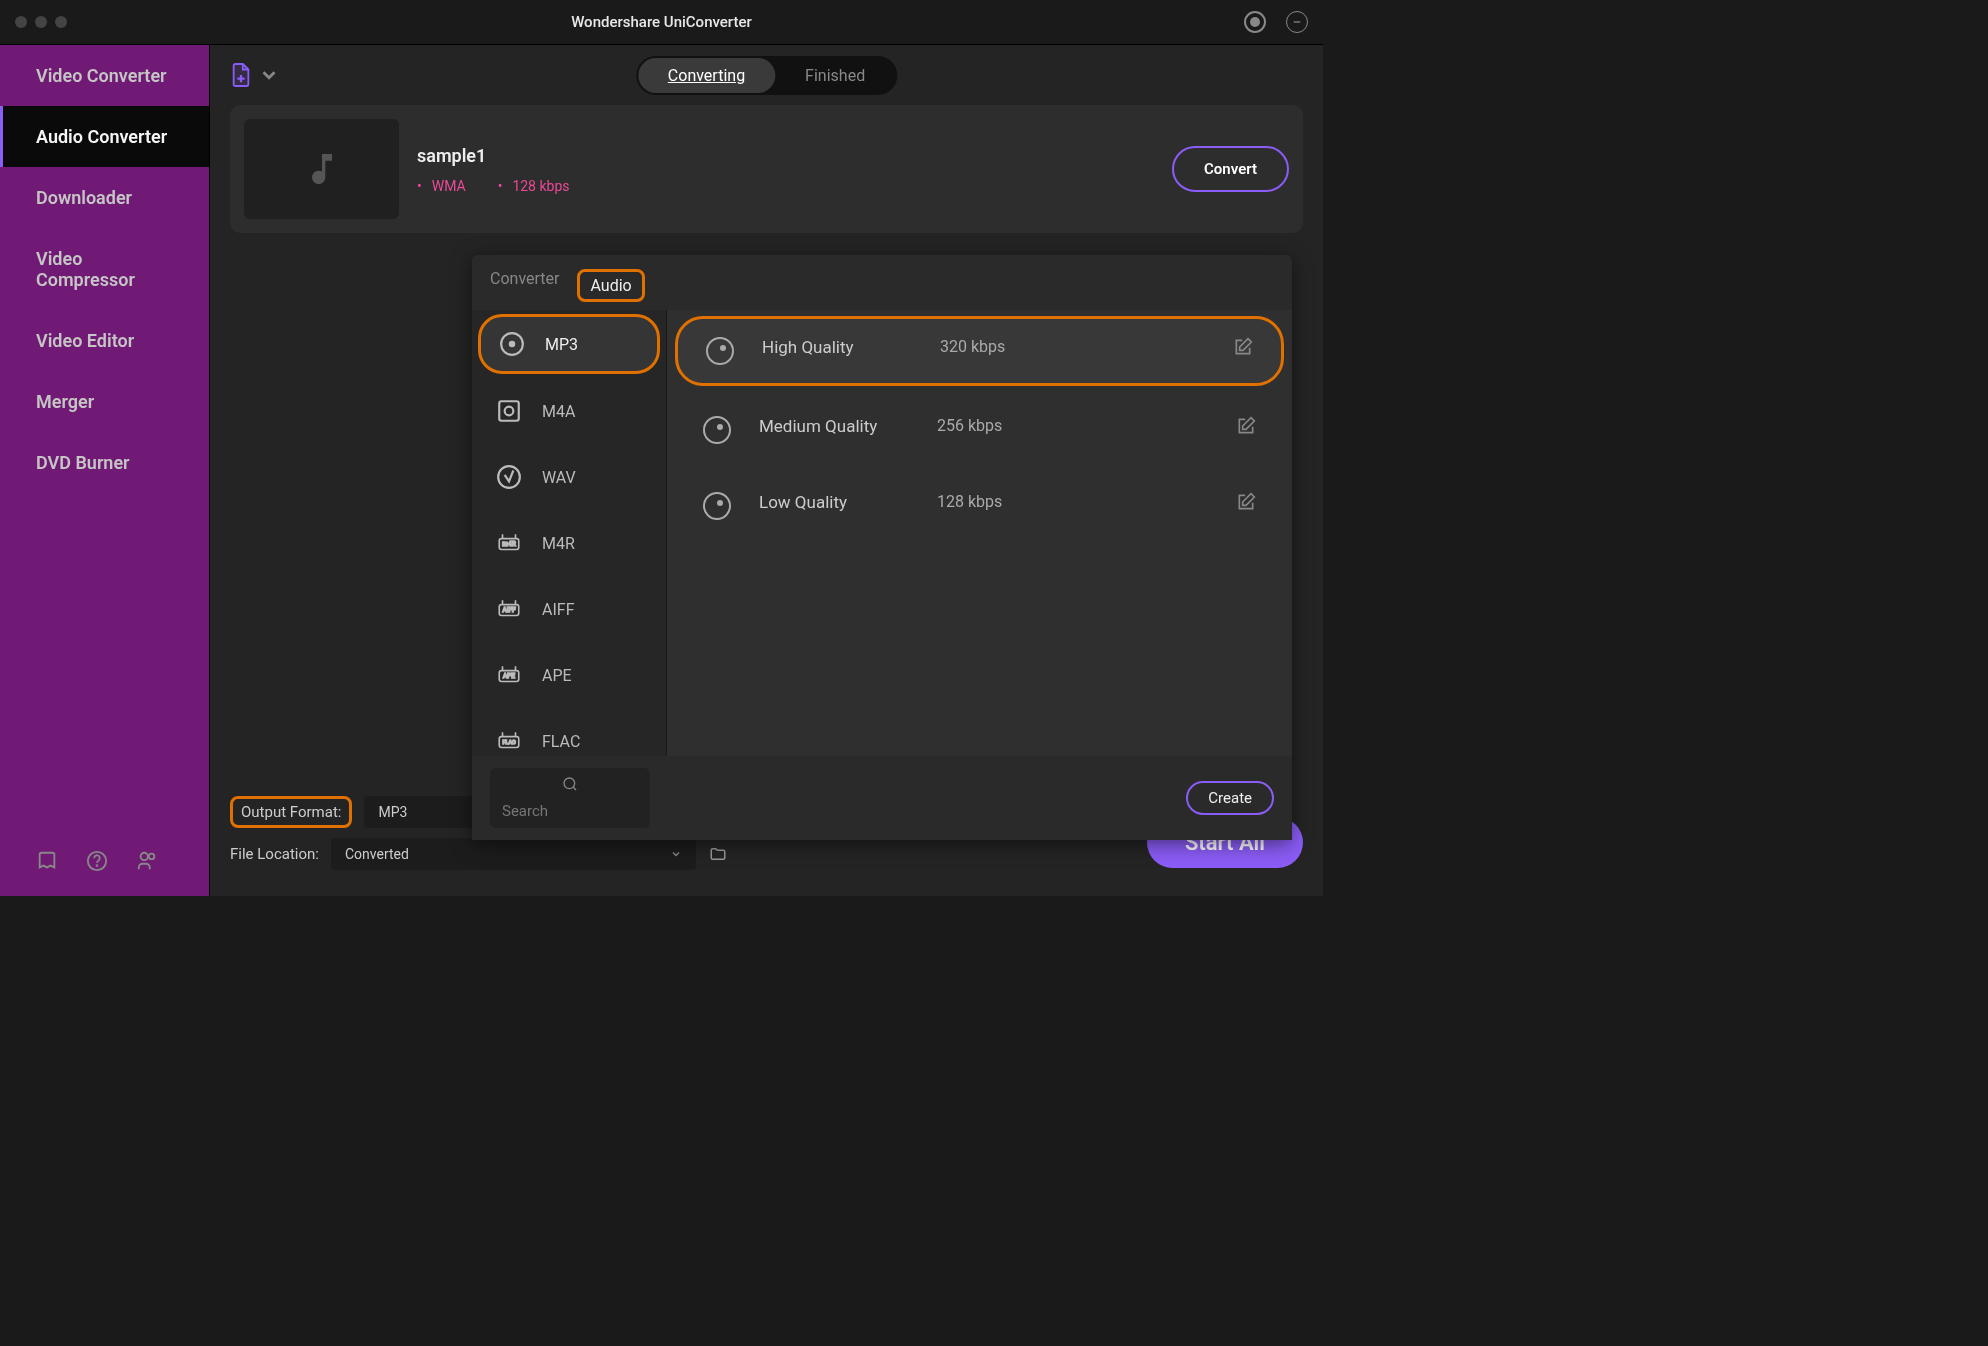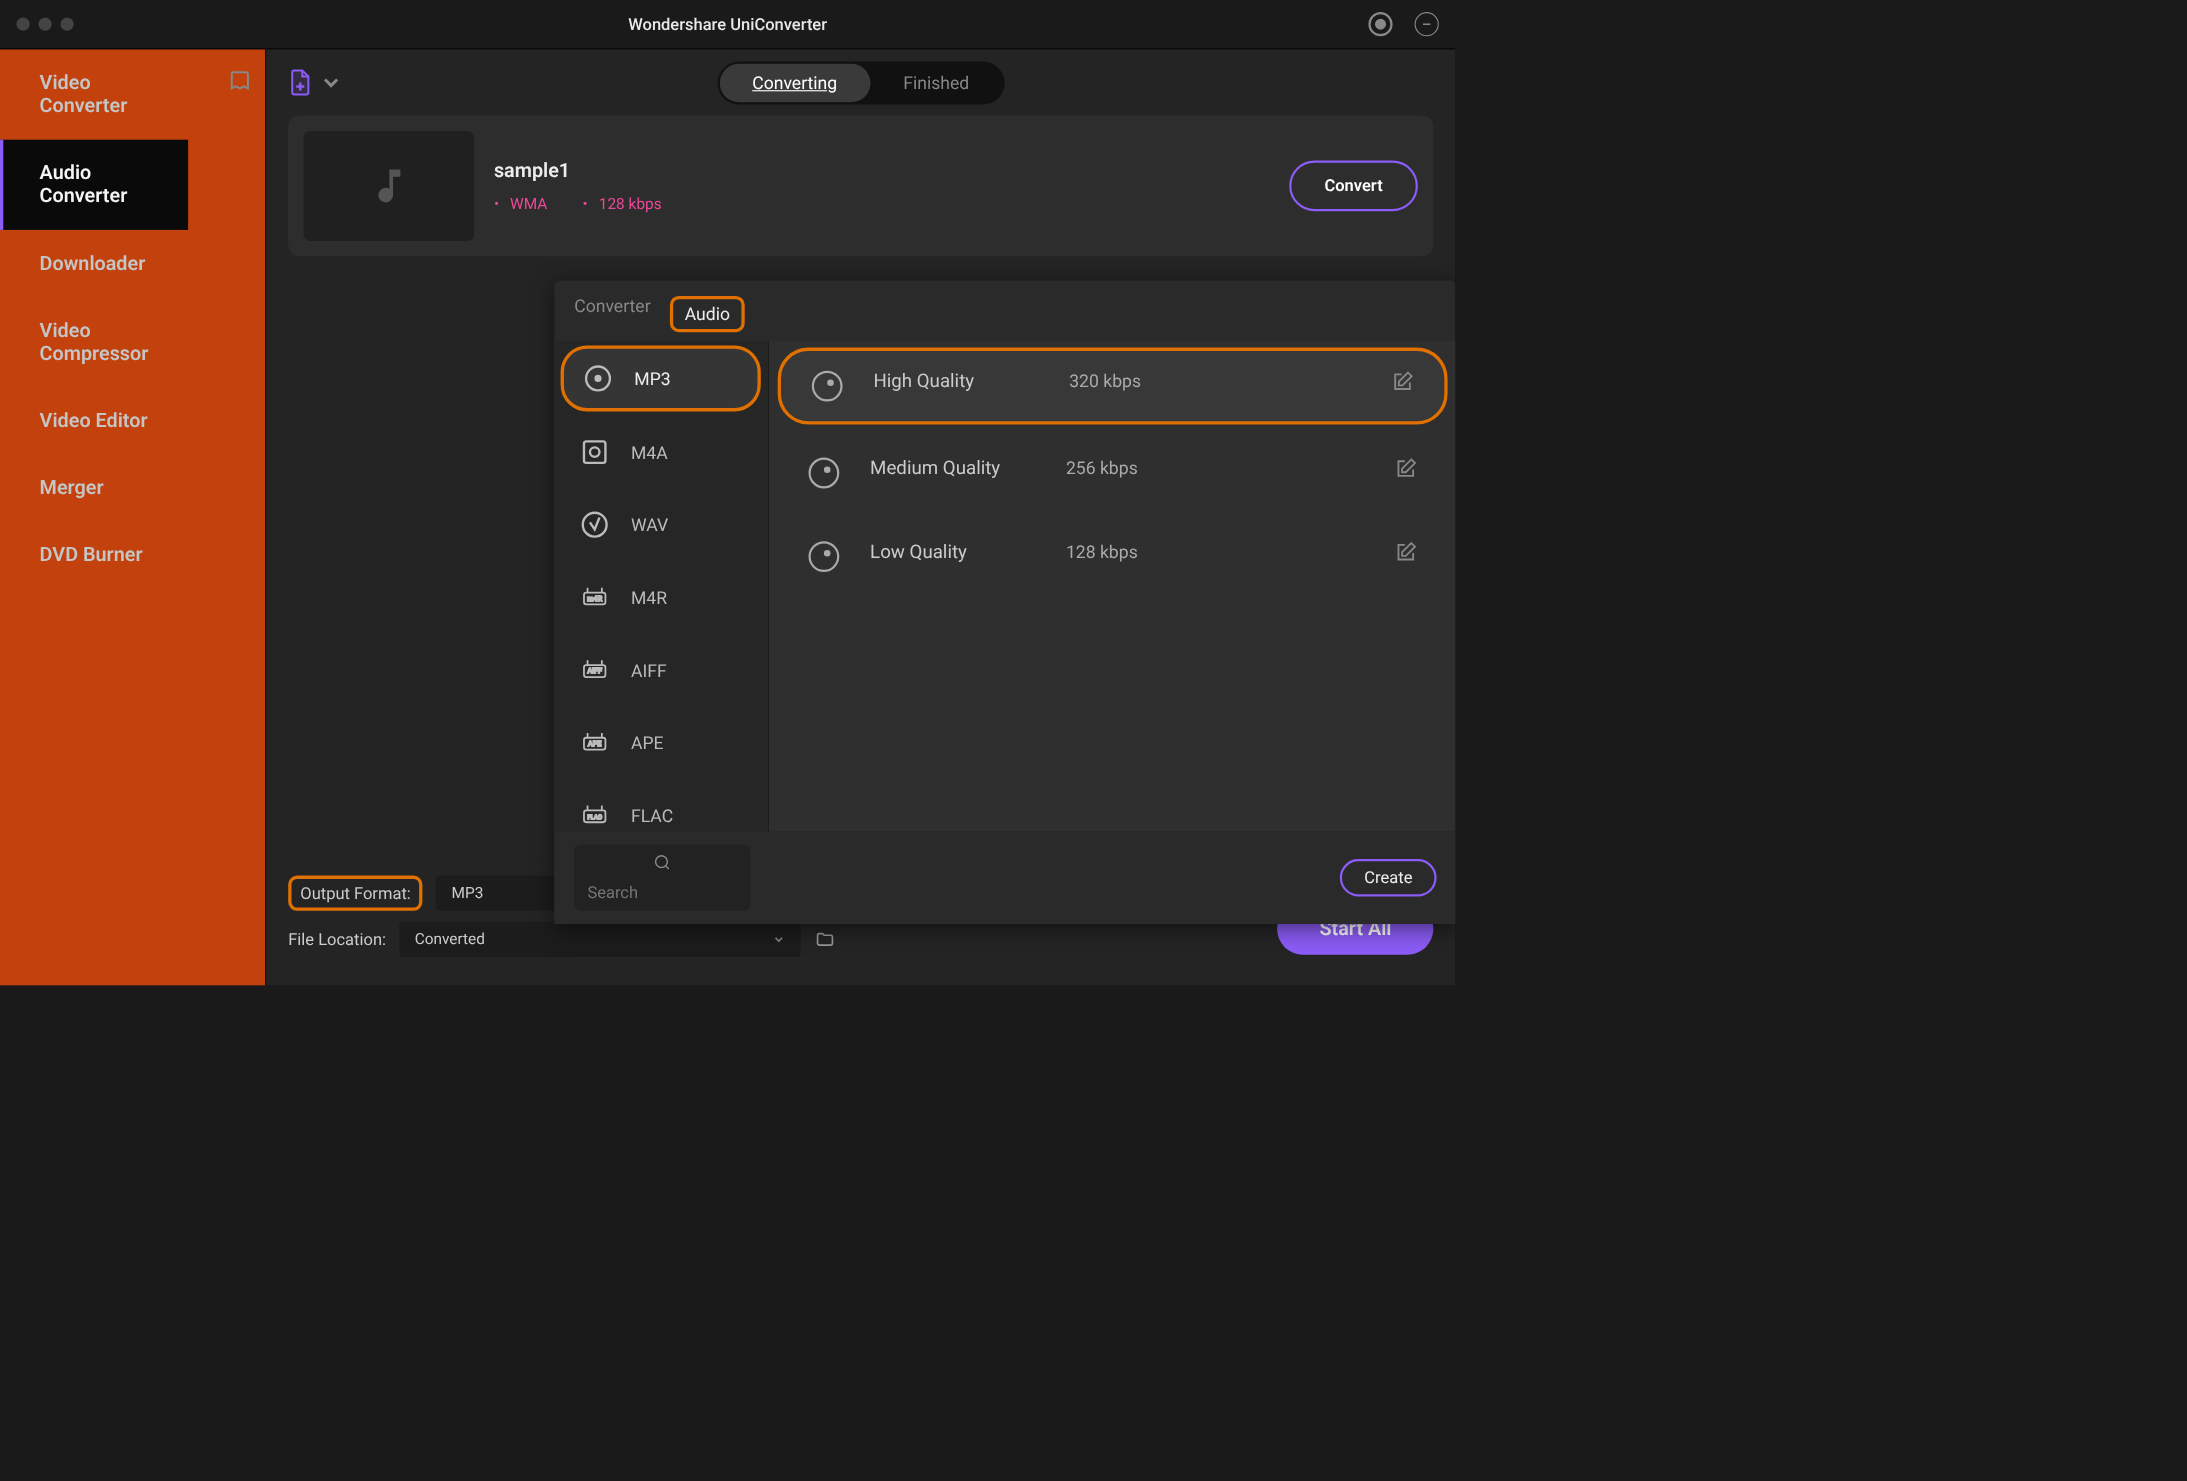--- a/index.html
+++ b/index.html
@@ -10,21 +10,21 @@
 .traffic-lights { display: flex; gap: 8px; }
 .traffic-light { width: 12px; height: 12px; border-radius: 50%; background: #444; }
 .app-title { position: absolute; left: 50%; transform: translateX(-50%); color: #e8e8e8; font-size: 15px; font-weight: 500; }
 .titlebar-right { margin-left: auto; display: flex; gap: 20px; align-items: center; }
 .titlebar-icon { width: 22px; height: 22px; border: 2px solid #888; border-radius: 50%; display: flex; align-items: center; justify-content: center; }
 
 
 .main { display: flex; height: calc(100% - 45px); }
 
 
-.sidebar { width: 242px; background: #c2410c; border-right: 1px solid #000; display: flex; flex-direction: row; }
+.sidebar { width: 210px; background: #701a75; border-right: 1px solid #000; display: flex; flex-direction: column; }
 .sidebar-items { flex: 1; }
 .sidebar-item { padding: 20px 36px; font-size: 18px; font-weight: 600; color: #c5c5c5; cursor: pointer; }
 .sidebar-item.active { background: #0a0a0a; color: #f5f5f5; border-left: 3px solid #8b5cf6; padding-left: 33px; }
 .sidebar-bottom { display: flex; gap: 28px; padding: 18px 36px 24px; }
 .sidebar-bottom-icon { width: 22px; height: 22px; color: #888; }
 
 
 .content { flex: 1; background: #242424; display: flex; flex-direction: column; position: relative; }
 .content-top { height: 60px; display: flex; align-items: center; padding: 0 20px; gap: 20px; }
 .add-file-icon { color: #8b5cf6; display: flex; align-items: center; gap: 6px; }
@@ -80,21 +80,21 @@
 
 .bottom-bar { position: absolute; bottom: 0; left: 0; right: 0; padding: 12px 20px 16px; background: #242424; }
 .bottom-row { display: flex; align-items: center; gap: 12px; margin-bottom: 10px; }
 .bottom-label { color: #ccc; font-size: 15px; }
 .bottom-label.highlighted { border: 3px solid #e07000; border-radius: 8px; padding: 4px 8px; }
 .bottom-select { background: #1c1c1c; border: none; color: #ccc; padding: 8px 14px; border-radius: 4px; font-size: 14px; width: 180px; display: flex; align-items: center; justify-content: space-between; }
 .bottom-select.wide { width: 365px; }
 .merge-toggle { margin-left: 24px; display: flex; align-items: center; gap: 12px; color: #ccc; font-size: 15px; }
 .toggle { width: 38px; height: 20px; background: #444; border-radius: 10px; position: relative; cursor: pointer; }
 .toggle::after { content: ""; position: absolute; width: 16px; height: 16px; background: #ddd; border-radius: 50%; top: 2px; left: 2px; }
-.start-all-btn { position: absolute; right: 20px; bottom: 28px; background: #8b5cf6; color: #fff; border: none; padding: 13px 38px; border-radius: 26px; font-size: 18px; font-weight: 600; cursor: pointer; }
+.start-all-btn { position: absolute; right: 20px; bottom: 28px; background: #8b5cf6; color: #fff; border: none; padding: 13px 38px; border-radius: 26px; font-size: 22px; font-weight: 600; cursor: pointer; }
 .folder-icon { width: 20px; height: 18px; color: #999; }
 </style>
 </head>
 <body>
 
 <div class="titlebar">
   <div class="traffic-lights">
     <div class="traffic-light"></div>
     <div class="traffic-light"></div>
     <div class="traffic-light"></div>

